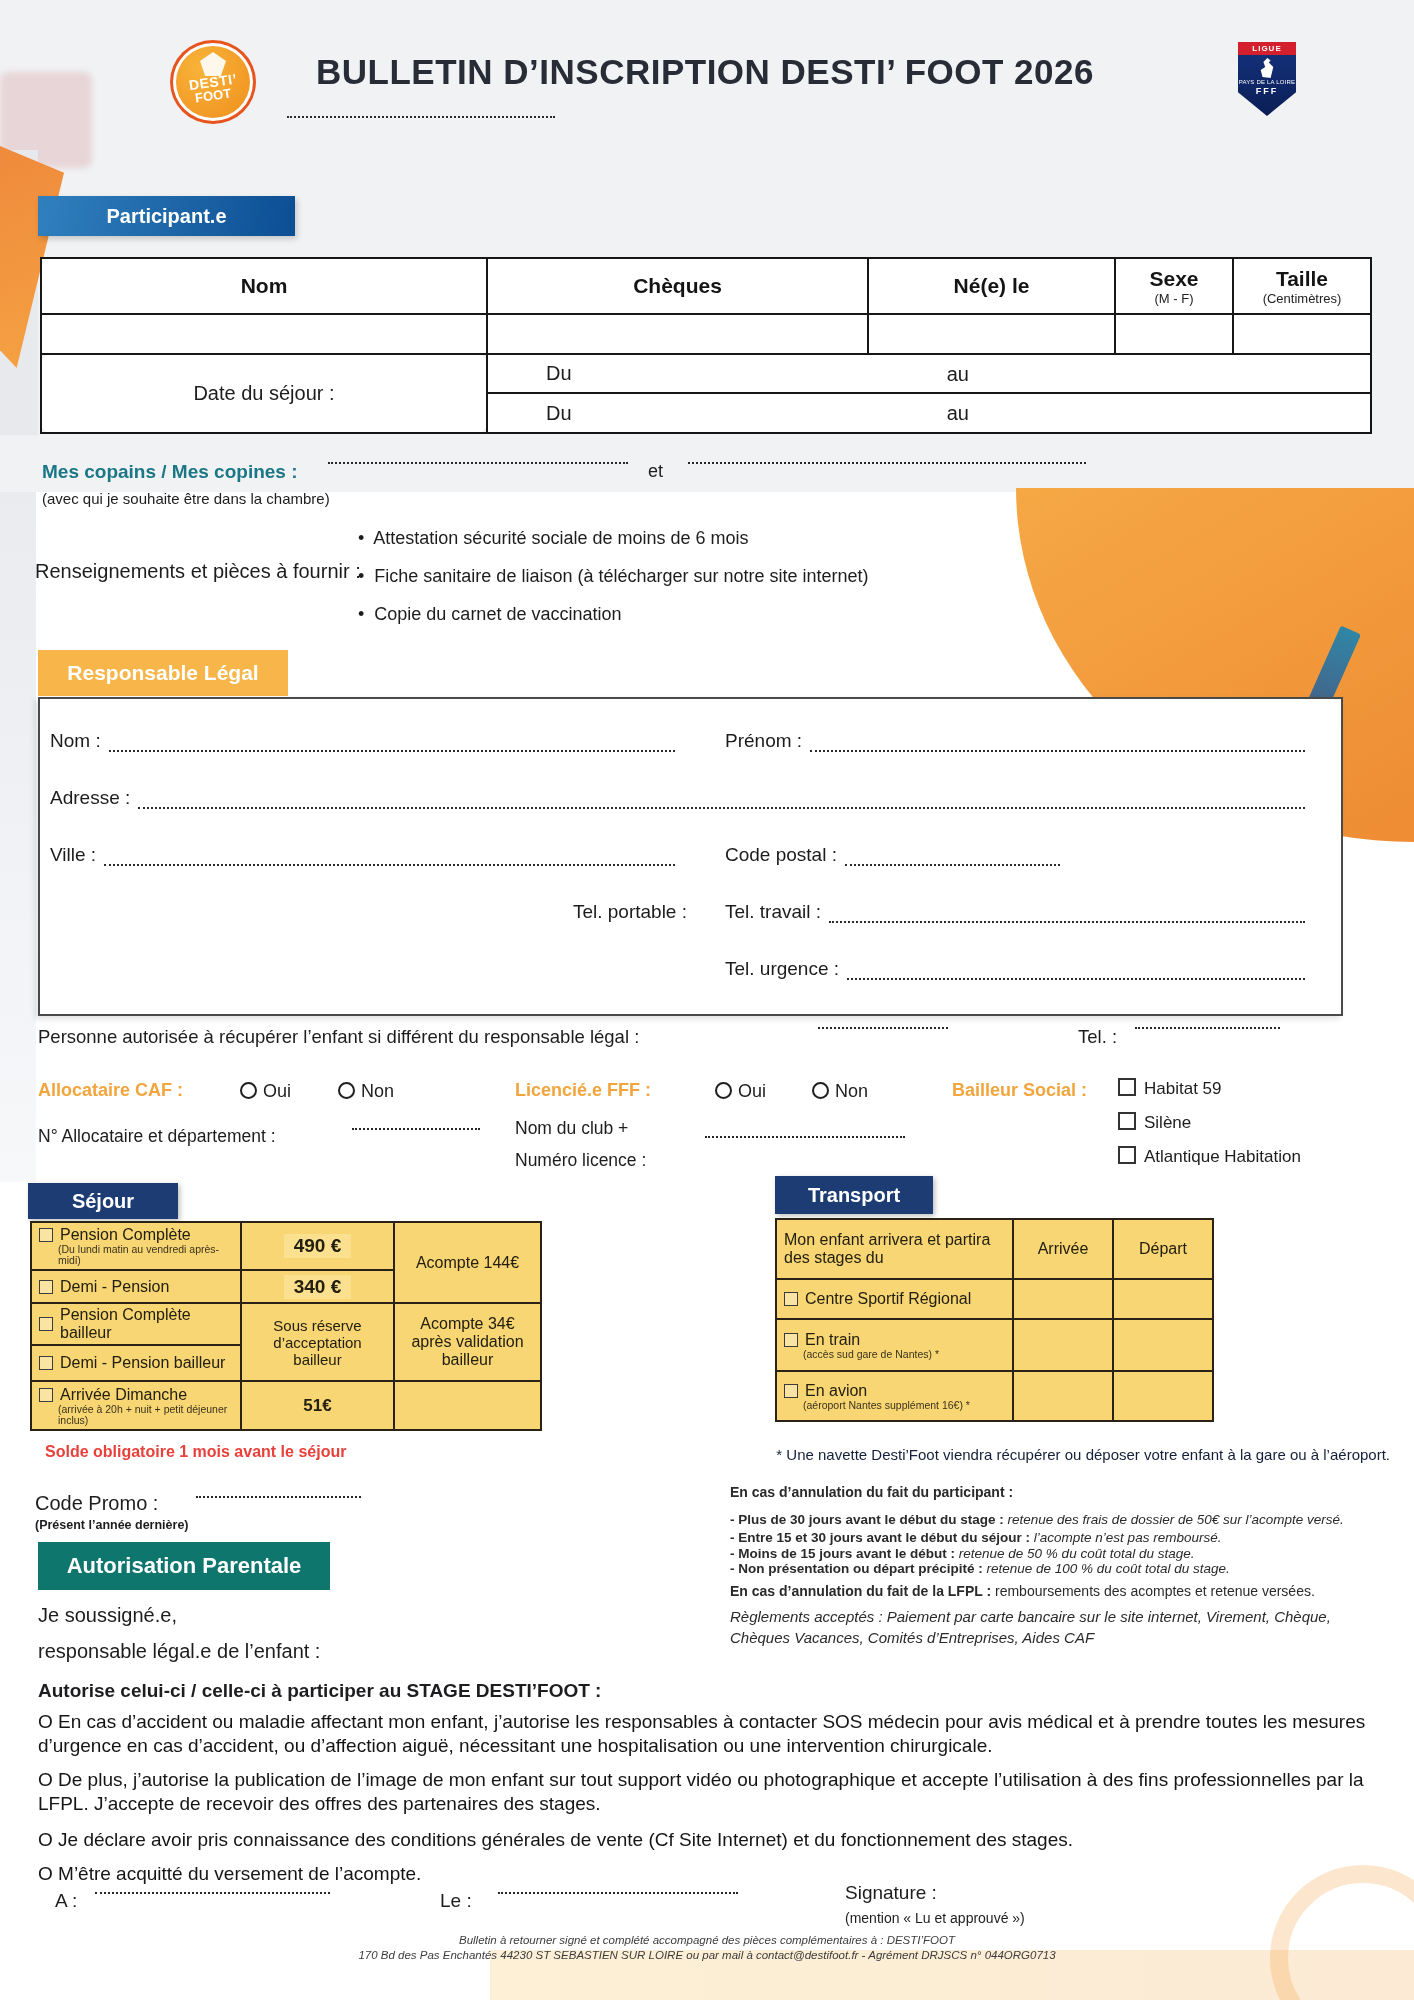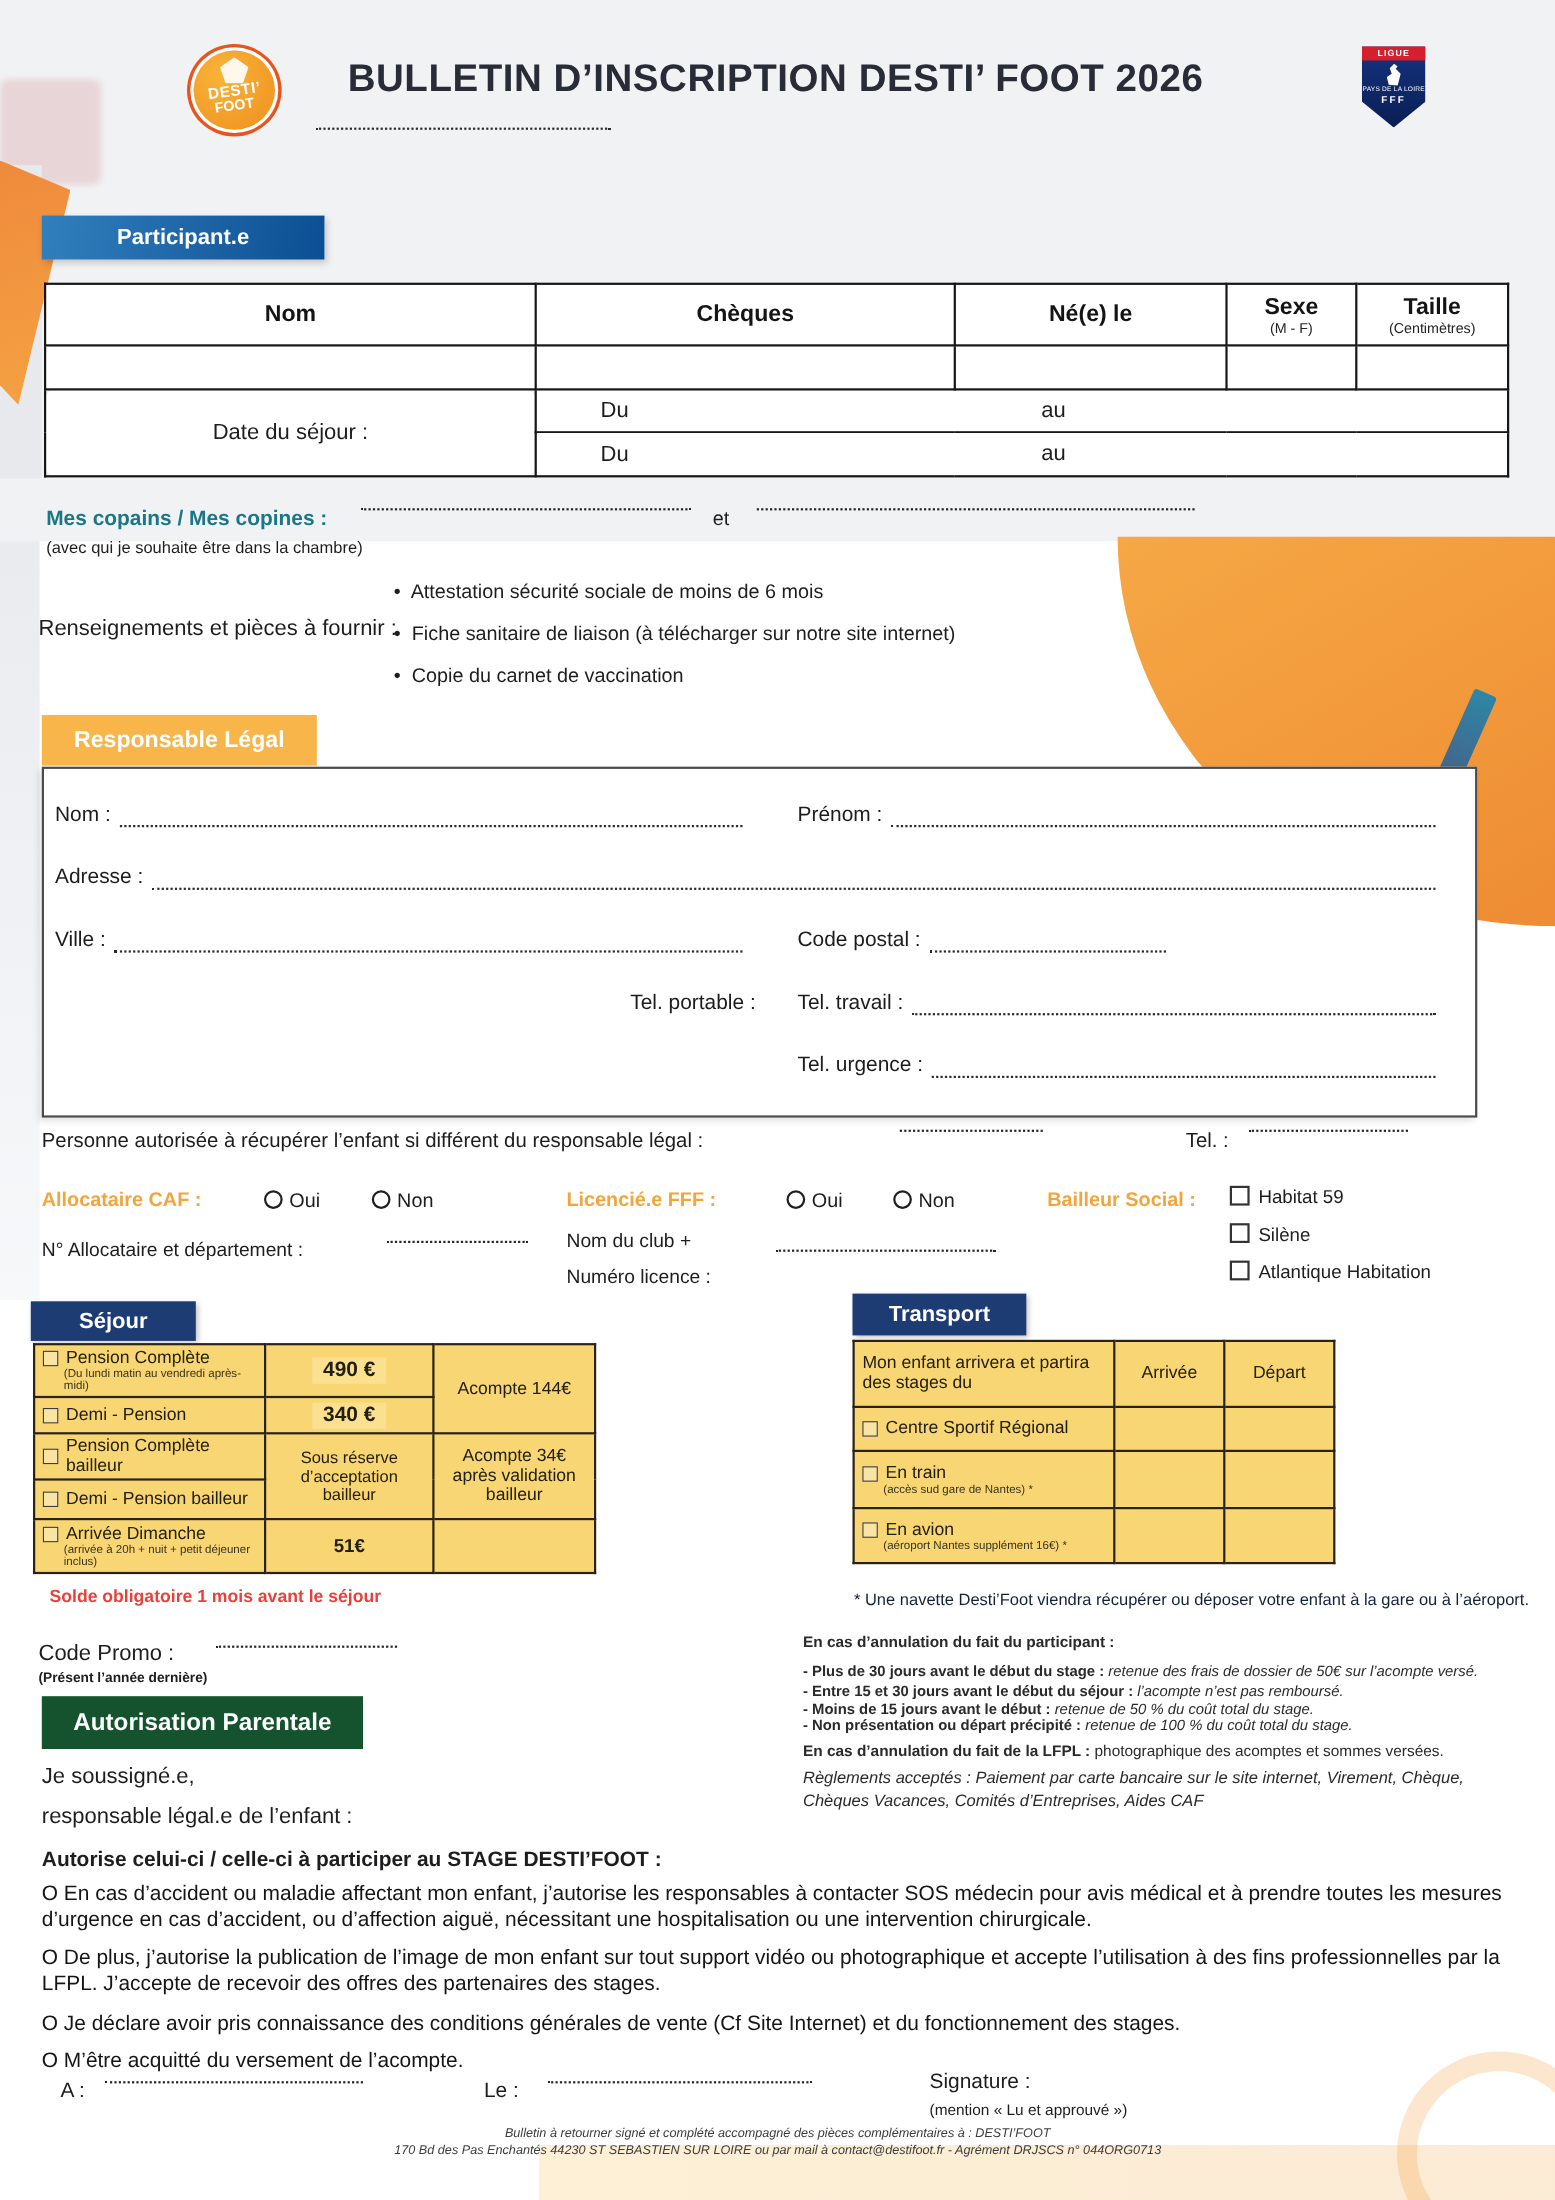--- a/index.html
+++ b/index.html
@@ -40,21 +40,21 @@
   .badge-rooster{width:18px;height:20px;margin:3px auto 1px auto;background:#fff;
          clip-path:polygon(52% 0,70% 12%,60% 22%,85% 45%,70% 100%,25% 95%,15% 60%,40% 45%,30% 20%);}
   .badge-region{color:#fff;font-size:6px;line-height:7px;letter-spacing:.2px;}
   .badge-fff{color:#fff;font-size:9px;font-weight:700;line-height:11px;letter-spacing:2px;}
   .hdr-dots{left:287px;top:116px;width:268px;border-bottom:2.5px dotted #2b2b2b;}
   
   .banner{color:#fff;font-weight:700;display:flex;align-items:center;justify-content:center;}
   .b-blue{left:38px;top:196px;width:257px;height:40px;font-size:20px;
           background:linear-gradient(100deg,#3180be,#0c4e93);box-shadow:2px 3px 6px rgba(0,0,0,.18);}
   .b-amber1{left:38px;top:650px;width:250px;height:46px;font-size:21px;background:#f7b54a;}
-  .b-amber2{left:38px;top:1542px;width:292px;height:48px;font-size:22px;background:#14532d;}
+  .b-amber2{left:38px;top:1542px;width:292px;height:48px;font-size:22px;background:#0f766e;}
   .b-navy1{left:28px;top:1183px;width:150px;height:36px;font-size:20px;background:#1d3c74;box-shadow:2px 2px 5px rgba(0,0,0,.25);}
   .b-navy2{left:775px;top:1176px;width:158px;height:38px;font-size:20px;background:#1d3c74;box-shadow:2px 2px 5px rgba(0,0,0,.25);}
   
   .ptab{position:absolute;left:40px;top:257px;width:1330px;border-collapse:collapse;table-layout:fixed;}
   .ptab th,.ptab td{border:2.5px solid #161616;background:#fff;font-weight:400;padding:0;}
   .ptab th .h{font-size:21px;font-weight:600;text-align:center;color:#141414;}
   .ptab th .sub{font-size:13px;font-weight:400;text-align:center;color:#222;}
   .date-cell{text-align:center;font-size:20px;border-radius:10px;}
   .duau{position:relative;font-size:20px;}
   .duau .du{padding-left:58px;}
@@ -359,21 +359,21 @@
 
   <div class="abs" style="left:35px;top:1492px;font-size:20px;">Code Promo :</div>
   <div class="dotline" style="left:196px;top:1496px;width:165px;"></div>
   <div class="abs" style="left:35px;top:1518px;font-size:12.5px;font-weight:700;">(Présent l’année dernière)</div>
 
   <div class="abs ann" style="left:730px;top:1484px;width:670px;font-size:14px;"><b>En cas d’annulation du fait du participant :</b></div>
   <div class="abs ann" style="left:730px;top:1512px;width:670px;"><b>- Plus de 30 jours avant le début du stage :</b><i> retenue des frais de dossier de 50€ sur l’acompte versé.</i></div>
   <div class="abs ann" style="left:730px;top:1530px;width:670px;"><b>- Entre 15 et 30 jours avant le début du séjour :</b><i> l’acompte n’est pas remboursé.</i></div>
   <div class="abs ann" style="left:730px;top:1546px;width:670px;"><b>- Moins de 15 jours avant le début :</b><i> retenue de 50 % du coût total du stage.</i></div>
   <div class="abs ann" style="left:730px;top:1561px;width:670px;"><b>- Non présentation ou départ précipité :</b><i> retenue de 100 % du coût total du stage.</i></div>
-  <div class="abs ann" style="left:730px;top:1583px;width:670px;font-size:14px;"><b>En cas d’annulation du fait de la LFPL :</b><span> photographique des acomptes et sommes versées.</span></div>
+  <div class="abs ann" style="left:730px;top:1583px;width:670px;font-size:14px;"><b>En cas d’annulation du fait de la LFPL :</b><span> remboursements des acomptes et retenue versées.</span></div>
   <div class="abs" style="left:730px;top:1606px;width:665px;font-size:15px;font-style:italic;line-height:21px;color:#2a2a2a;">Règlements acceptés : Paiement par carte bancaire sur le site internet, Virement, Chèque, Chèques Vacances, Comités d’Entreprises, Aides CAF</div>
 
   <div class="abs banner b-amber2">Autorisation Parentale</div>
   <div class="abs" style="left:38px;top:1604px;font-size:20px;">Je soussigné.e,</div>
   <div class="abs" style="left:38px;top:1640px;font-size:20px;">responsable légal.e de l’enfant :</div>
 
   <div class="abs" style="left:38px;top:1680px;font-size:19px;font-weight:700;">Autorise celui-ci / celle-ci à participer au STAGE DESTI’FOOT :</div>
   <div class="abs clause" style="left:38px;top:1710px;width:1345px;">O En cas d’accident ou maladie affectant mon enfant, j’autorise les responsables à contacter SOS médecin pour avis médical et à prendre toutes les mesures d’urgence en cas d’accident, ou d’affection aiguë, nécessitant une hospitalisation ou une intervention chirurgicale.</div>
   <div class="abs clause" style="left:38px;top:1768px;width:1345px;">O De plus, j’autorise la publication de l’image de mon enfant sur tout support vidéo ou photographique et accepte l’utilisation à des fins professionnelles par la LFPL. J’accepte de recevoir des offres des partenaires des stages.</div>
   <div class="abs clause" style="left:38px;top:1828px;width:1345px;">O Je déclare avoir pris connaissance des conditions générales de vente (Cf Site Internet) et du fonctionnement des stages.</div>

